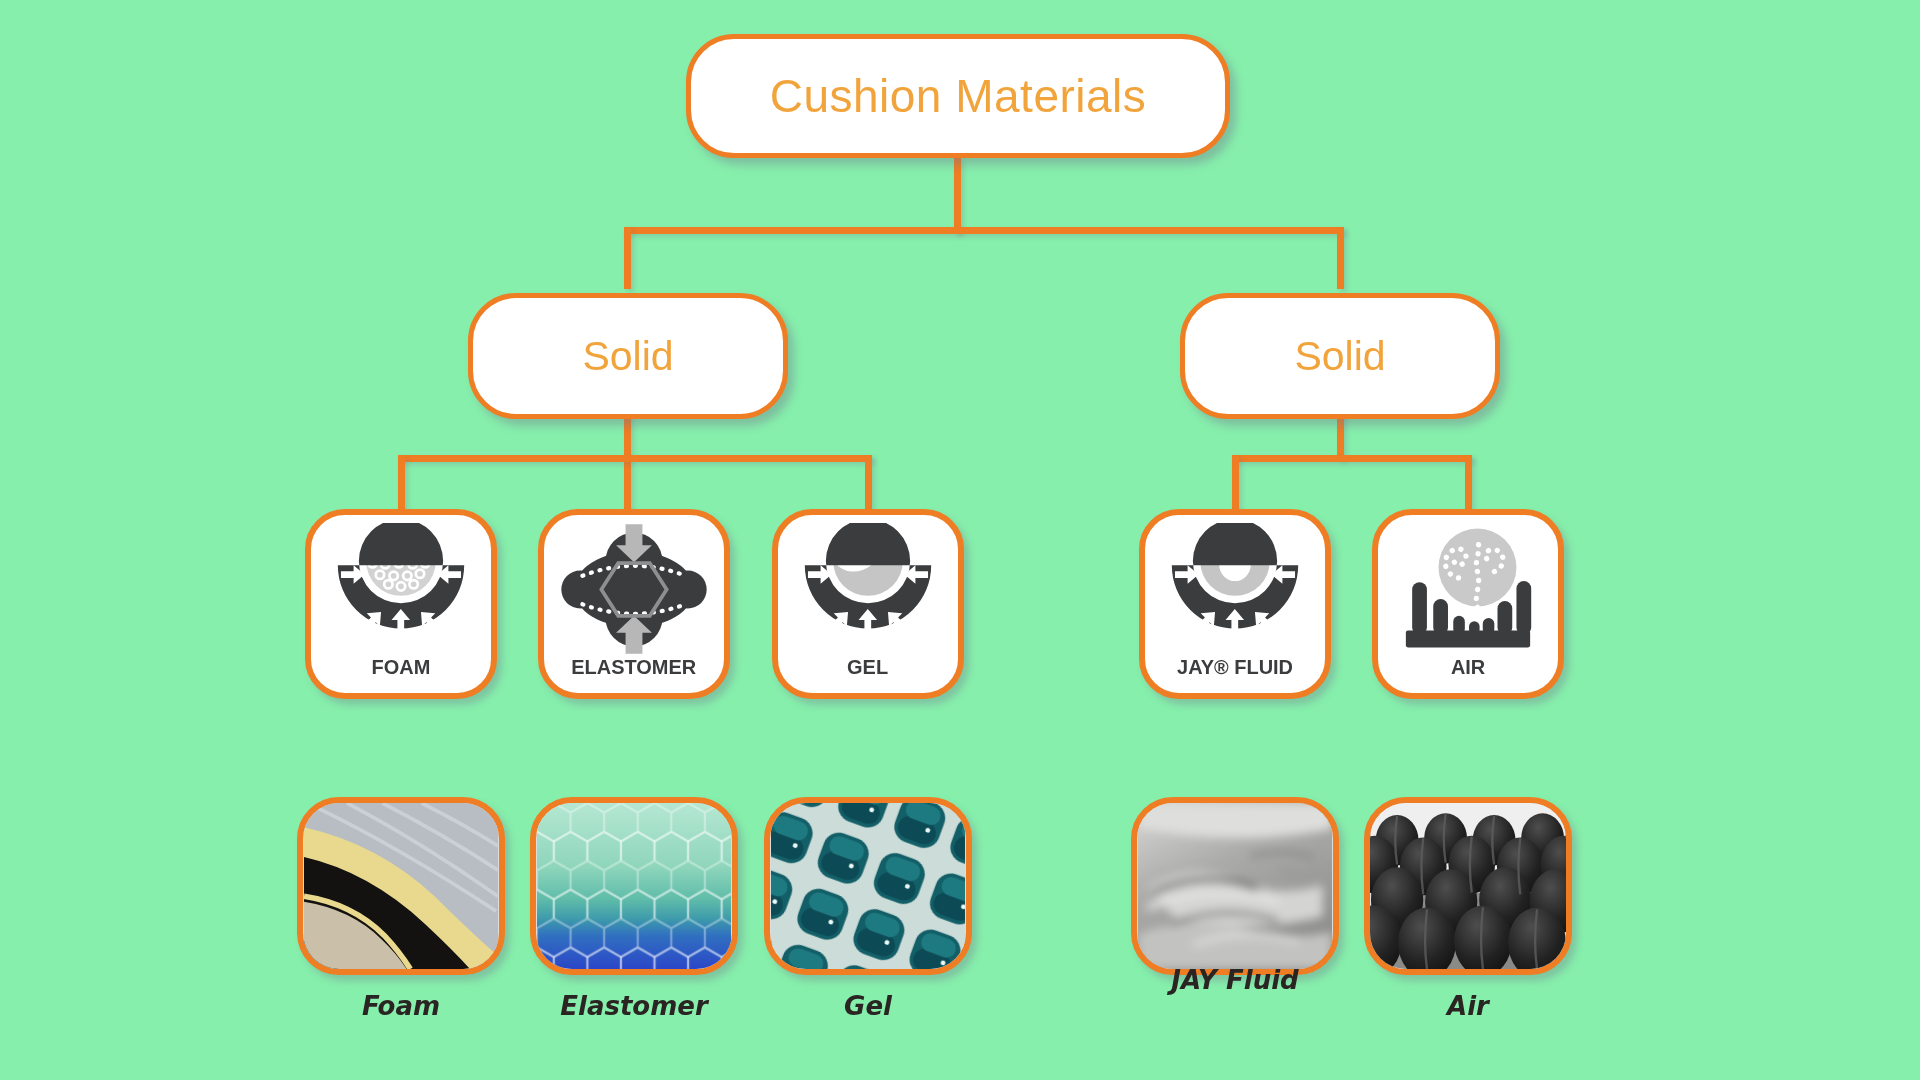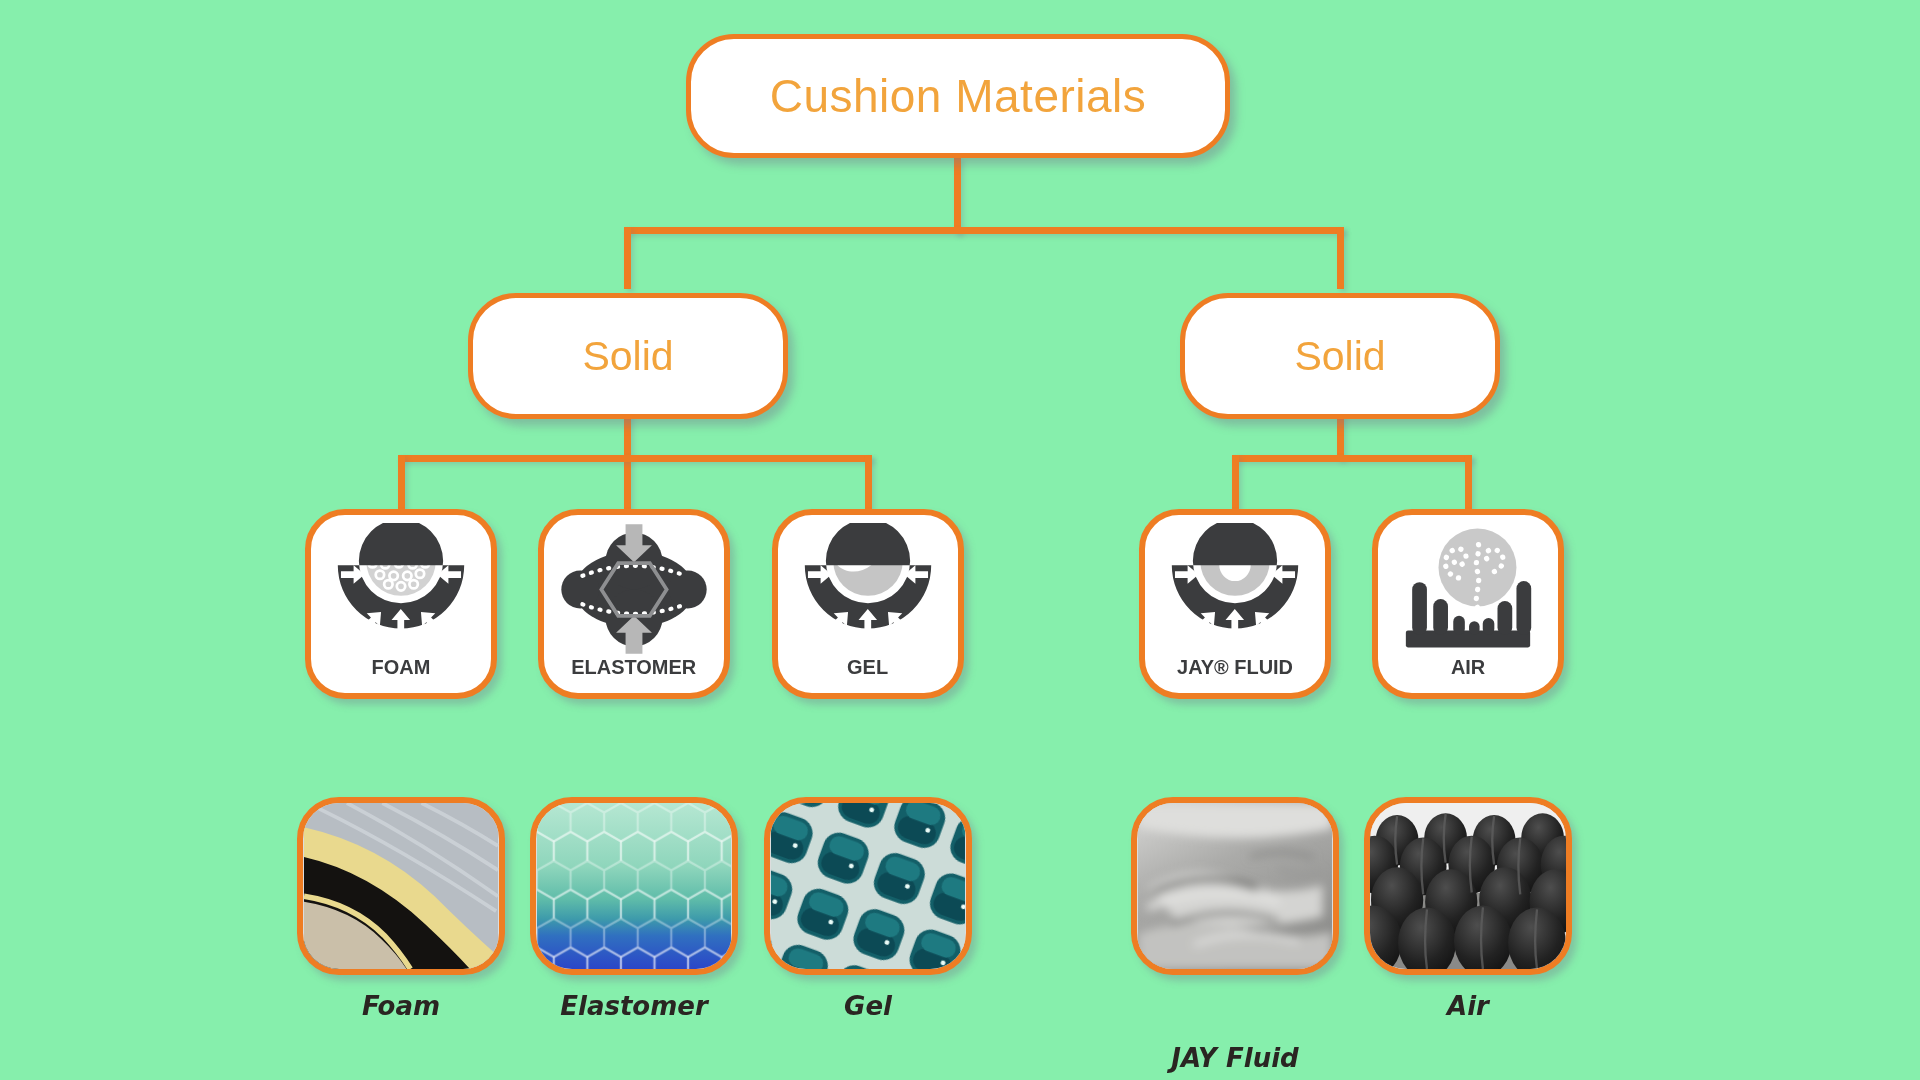--- a/index.html
+++ b/index.html
@@ -322,16 +322,16 @@
         <path d="M60,114 Q56,150 60,178"></path>
           <path d="M120,112 Q116,148 120,178"></path>
           <path d="M178,114 Q174,150 178,178"></path>
       </g>
     </svg>
   </figure>
 
   <div class="caption" style="left:297px;top:991px;">Foam</div>
   <div class="caption" style="left:530px;top:991px;">Elastomer</div>
   <div class="caption" style="left:764px;top:991px;">Gel</div>
-  <div class="caption" style="left:1131px;top:1043px;">JAY Fluid</div>
+  <div class="caption" style="left:1131px;top:965px;">JAY Fluid</div>
   <div class="caption" style="left:1364px;top:991px;">Air</div>
 
 </div>
 
 </body></html>

